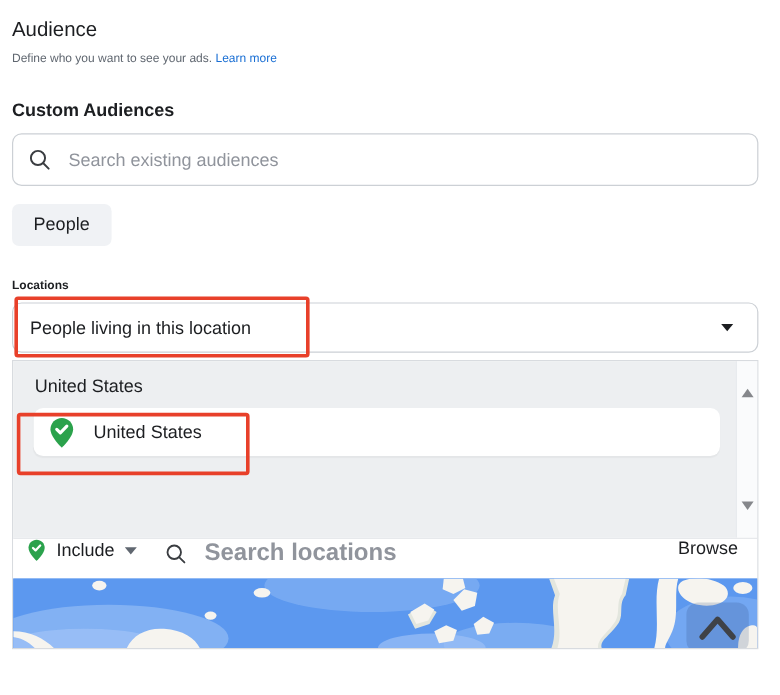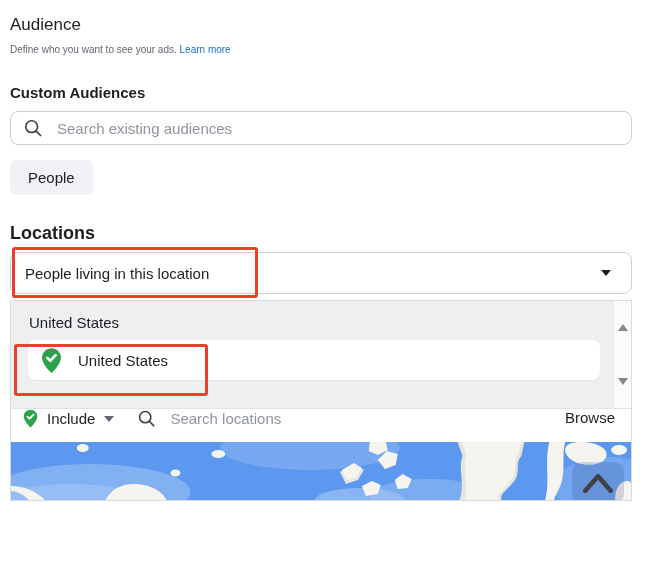--- a/index.html
+++ b/index.html
@@ -25,48 +25,48 @@
   .caret-down { width:0; height:0; border-left:5px solid transparent; border-right:5px solid transparent; border-top:6px solid #1c1e21; display:inline-block; }
   .caret-down.gray { border-top-color:#606770; }
   .tri-up   { width:0; height:0; border-left:5px solid transparent; border-right:5px solid transparent; border-bottom:7px solid #85878b; }
   .tri-down { width:0; height:0; border-left:5px solid transparent; border-right:5px solid transparent; border-top:7px solid #85878b; }
 
   
   .section-row { margin-top:24px; display:flex; align-items:center; justify-content:space-between; }
   .section-label { font-size:15px; font-weight:bold; }
   .create-new { display:flex; align-items:center; gap:10px; font-size:15px; cursor:pointer; }
 
-  .search-box { margin-top:10px; height:34px; border:1px solid #ccd0d5; border-radius:8px; display:flex; align-items:center; padding:0 12px; gap:12px; background:#fff; }
+  .search-box { margin-top:10px; height:44px; border:1px solid #ccd0d5; border-radius:8px; display:flex; align-items:center; padding:0 12px; gap:12px; background:#fff; }
   .search-box input { border:none; outline:none; flex:1; font-size:15px; font-family:inherit; color:#1c1e21; background:transparent; }
   .search-box input::placeholder { color:#90949c; }
 
   .exclude-btn { margin-top:15px; display:inline-block; background:#f0f2f5; border:none; border-radius:6px; padding:9px 18px; font-size:15px; font-family:inherit; color:#1c1e21; cursor:pointer; }
 
   
-  .locations-label { margin-top:28px; font-size:18px; font-weight:bold; }
+  .locations-label { margin-top:28px; font-size:10px; font-weight:bold; }
   .select-box { margin-top:8px; position:relative; height:42px; border:1px solid #ccd0d5; border-radius:8px; display:flex; align-items:center; padding:0 14px; font-size:15px; background:#fff; cursor:pointer; }
   .select-box .caret-down { margin-left:auto; margin-right:6px; }
 
   .annotation { position:absolute; border:3px solid var(--annotation-red,#e8402a); border-radius:3px; pointer-events:none; z-index:5; }
   .annot-select { left:1px; top:-6px; width:246px; height:51px; }
   .annot-row { left:3px; top:43px; width:194px; height:52px; }
 
   
   .locations-widget { margin-top:6px; border:1px solid #d8dbdf; }
-  .list-panel { position:relative; height:107px; background:#edeff1; }
+  .list-panel { position:relative; height:147px; background:#edeff1; }
   .group-label { padding:13px 0 0 18px; font-size:15px; color:#1c1e21; }
   .location-row { margin:9px 0 0 17px; width:572px; height:40px; background:#fff; border-radius:8px; display:flex; align-items:center; padding-left:13px; gap:16px; font-size:15px; cursor:pointer; box-shadow:0 1px 1px rgba(0,0,0,.04); }
 
   .scrollbar { position:absolute; right:0; top:0; bottom:0; width:18px; background:#fafbfc; border-left:1px solid #e4e6ea; display:flex; flex-direction:column; justify-content:space-between; align-items:center; padding:6px 0; }
   .scroll-btn { background:none; border:none; padding:2px; cursor:pointer; }
 
   .include-bar { height:34px; background:#fff; border-top:1px solid #e2e4e8; display:flex; align-items:flex-start; padding:0 12px; gap:9px; font-size:15px; }
   .include-dd { display:flex; align-items:center; gap:9px; cursor:pointer; }
   .include-bar .loc-search { flex:1; display:flex; align-items:center; gap:12px; margin-left:14px; }
-  .include-bar input { border:none; outline:none; flex:1; font-size:15px; font-family:inherit; background:transparent; color:#1c1e21; }
+  .include-bar input { border:none; outline:none; flex:1; font-size:20px; font-family:inherit; background:transparent; color:#1c1e21;font-weight:bold; }
   .include-bar input::placeholder { color:#90949c; }
   .browse { cursor:pointer; padding-right:4px; }
 
   .map { position:relative; height:58px; overflow:hidden; background:var(--map-ocean,#5c98ef); }
   .map svg { display:block; width:100%; height:100%; }
   .ocean { fill:var(--map-ocean,#5c98ef); }
   .shallow { fill:var(--map-shallow,#82b1f3); }
   .shallow2 { fill:#9cc1f6; }
   .land { fill:var(--map-land,#f6f4ef); }
   .land-edge { fill:#e3e6de; }

